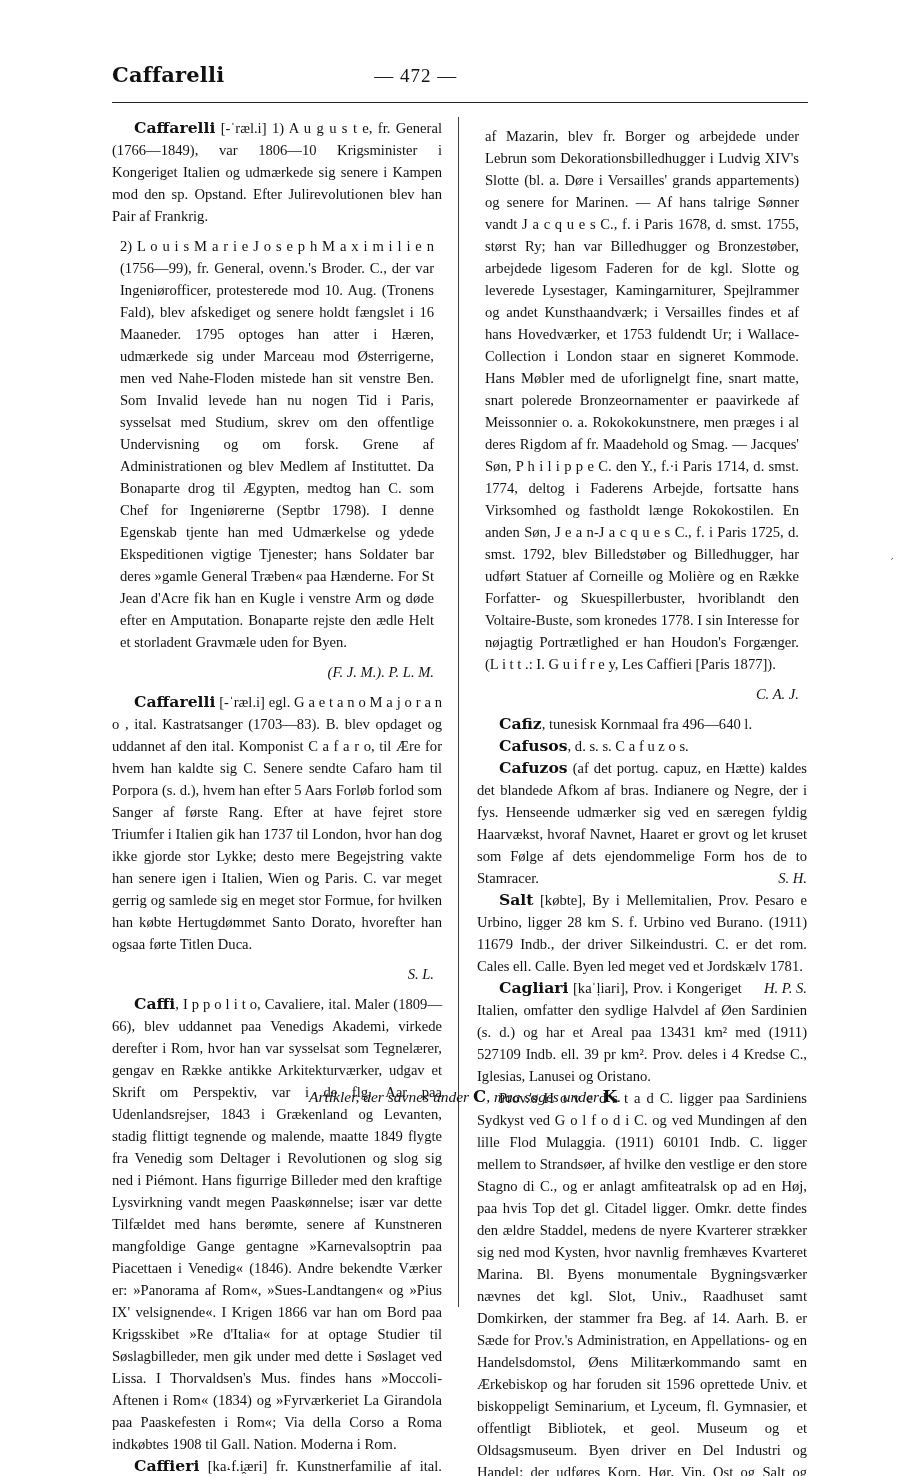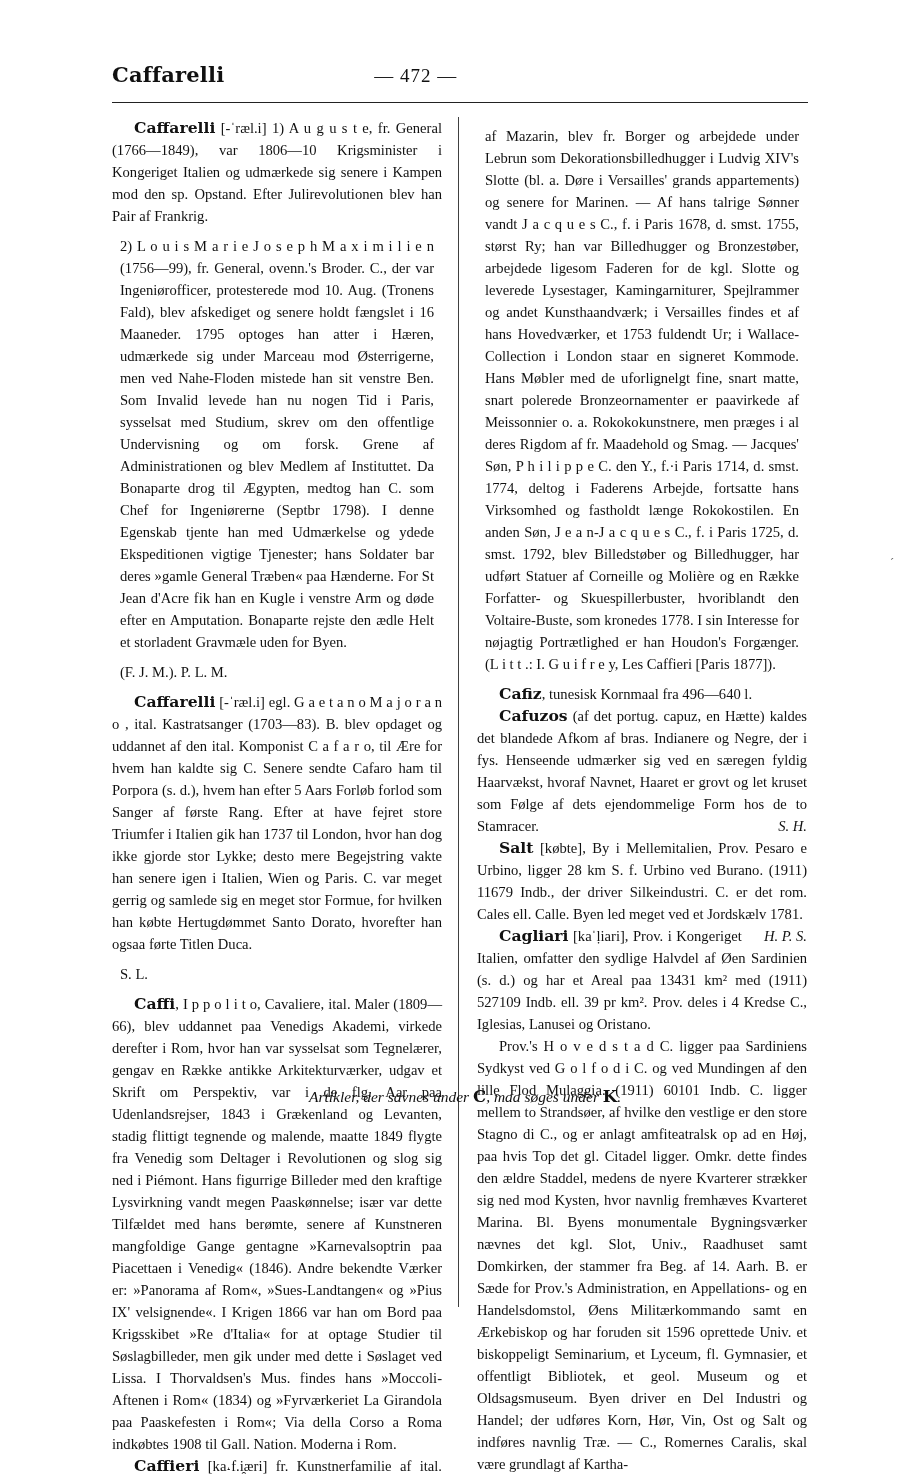--- a/index.html
+++ b/index.html
@@ -78,22 +78,23 @@
   p.cont {
     margin: 8px;
     text-indent: 0;
   }
   .hw {
     font-family: "DejaVu Serif", serif;
     font-weight: bold;
     font-size: 15.6px;
   }
   .sig {
+    font-style: italic;
     display: block;
-    text-align: left;
+    text-align: right;
     text-indent: 0;
   }
   .sig-inline {
     font-style: italic;
     float: right;
   }
   
   .footer {
     position: absolute;
     left: 10px;
@@ -147,23 +148,27 @@
 
       <p class="e"><span class="hw">Caffieri</span> <span>[ka˔f.i̯æri]</span> <span>fr. Kunstnerfamilie af ital. Herkomst. P h i l i p p e C. den Æ. (d. 1000), hvis Fader var pavelig Ingeniør, indkaldtes 1660</span></p>
 
     </div>
 
     <div class="col-divider"></div>
 
     <div class="col col-right">
 
       <p class="cont"><span>af Mazarin, blev fr. Borger og arbejdede under Lebrun som Dekorationsbilledhugger i Ludvig XIV's Slotte (bl. a. Døre i Versailles' grands appartements) og senere for Marinen. — Af hans talrige Sønner vandt J a c q u e s C., f. i Paris 1678, d. smst. 1755, størst Ry; han var Billedhugger og Bronzestøber, arbejdede ligesom Faderen for de kgl. Slotte og leverede Lysestager, Kamingarniturer, Spejlrammer og andet Kunsthaandværk; i Versailles findes et af hans Hovedværker, et 1753 fuldendt Ur; i Wallace-Collection i London staar en signeret Kommode. Hans Møbler med de uforlignelgt fine, snart matte, snart polerede Bronzeornamenter er paavirkede af Meissonnier o. a. Rokokokunstnere, men præges i al deres Rigdom af fr. Maadehold og Smag. — Jacques' Søn, P h i l i p p e C. den Y., f.·i Paris 1714, d. smst. 1774, deltog i Faderens Arbejde, fortsatte hans Virksomhed og fastholdt længe Rokokostilen. En anden Søn, J e a n-J a c q u e s C., f. i Paris 1725, d. smst. 1792, blev Billedstøber og Billedhugger, har udført Statuer af Corneille og Molière og en Række Forfatter- og Skuespillerbuster, hvoriblandt den Voltaire-Buste, som kronedes 1778. I sin Interesse for nøjagtig Portrætlighed er han Houdon's Forgænger. (L i t t .: I. G u i f r e y, Les Caffieri [Paris 1877]).</span></p>
+      <p class="cont">
+          <span class="sig">C. A. J.</span>
+        </p>
 
       <p class="e"><span class="hw">Cafiz</span>, <span>tunesisk Kornmaal fra 496—640 l.</span></p>
 
+      <p class="e"><span class="hw">Cafusos</span>, <span>d. s. s. C a f u z o s.</span></p>
 
       <p class="e"><span class="hw">Cafuzos</span> <span>(af det portug. capuz, en Hætte) kaldes det blandede Afkom af bras. Indianere og Negre, der i fys. Henseende udmærker sig ved en særegen fyldig Haarvækst, hvoraf Navnet, Haaret er grovt og let kruset som Følge af dets ejendommelige Form hos de to Stamracer.</span> <span class="sig-inline">S. H.</span></p>
 
       <p class="e"><span class="hw">Salt</span> <span>[købte]</span>, <span>By i Mellemitalien, Prov. Pesaro e Urbino, ligger 28 km S. f. Urbino ved Burano. (1911) 11679 Indb., der driver Silkeindustri. C. er det rom. Cales ell. Calle. Byen led meget ved et Jordskælv 1781.</span> <span class="sig-inline">H. P. S.</span></p>
 
       <p class="e"><span class="hw">Cagliari</span> <span>[kaˈḷiari]</span>, <span>Prov. i Kongeriget Italien, omfatter den sydlige Halvdel af Øen Sardinien (s. d.) og har et Areal paa 13431 km² med (1911) 527109 Indb. ell. 39 pr km². Prov. deles i 4 Kredse C., Iglesias, Lanusei og Oristano.</span></p>
       <p class="e"><span>Prov.'s H o v e d s t a d C. ligger paa Sardiniens Sydkyst ved G o l f o  d i C. og ved Mundingen af den lille Flod Mulaggia. (1911) 60101 Indb. C. ligger mellem to Strandsøer, af hvilke den vestlige er den store Stagno di C., og er anlagt amfiteatralsk op ad en Høj, paa hvis Top det gl. Citadel ligger. Omkr. dette findes den ældre Staddel, medens de nyere Kvarterer strækker sig ned mod Kysten, hvor navnlig fremhæves Kvarteret Marina. Bl. Byens monumentale Bygningsværker nævnes det kgl. Slot, Univ., Raadhuset samt Domkirken, der stammer fra Beg. af 14. Aarh. B. er Sæde for Prov.'s Administration, en Appellations- og en Handelsdomstol, Øens Militærkommando samt en Ærkebiskop og har foruden sit 1596 oprettede Univ. et biskoppeligt Seminarium, et Lyceum, fl. Gymnasier, et offentligt Bibliotek, et geol. Museum og et Oldsagsmuseum. Byen driver en Del Industri og Handel; der udføres Korn, Hør, Vin, Ost og Salt og indføres navnlig Træ. — C., Romernes Caralis, skal være grundlagt af Kartha-</span></p>
 
     </div>
 

